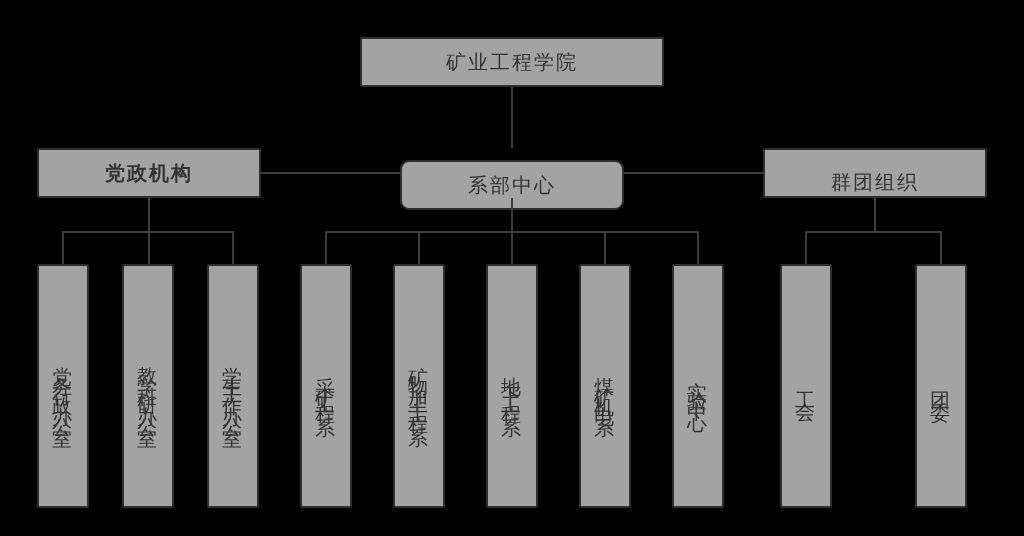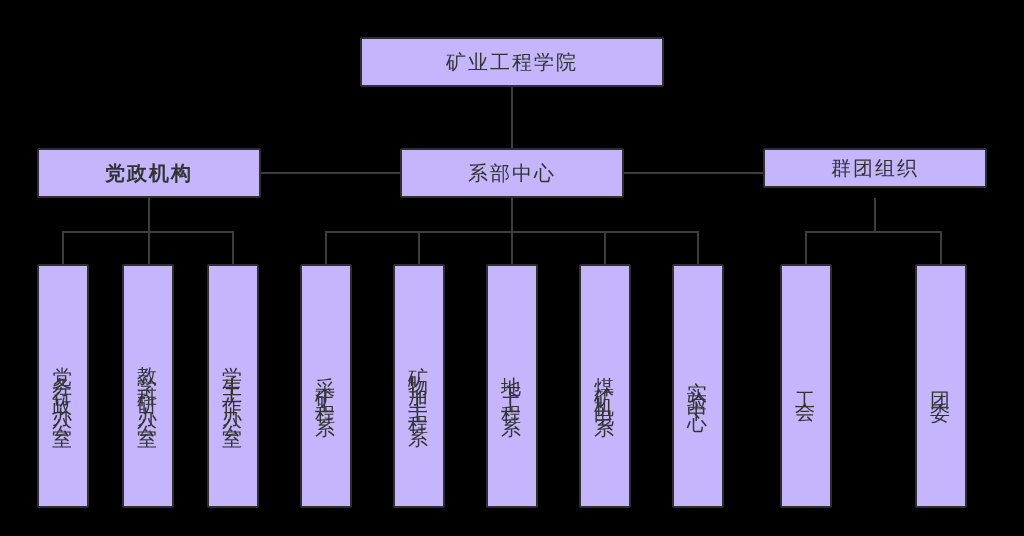--- a/index.html
+++ b/index.html
@@ -10,21 +10,21 @@
   #stage {
     position: relative;
     width: 1024px;
     height: 536px;
     background: #000000;
     overflow: hidden;
     font-family: "DejaVu Sans", "Liberation Sans", sans-serif;
   }
   .box {
     position: absolute;
-    background: #c4b5fd;
+    background: #a3a3a3;
     border: 2px solid #2f2f2f;
     box-sizing: border-box;
     display: flex;
     align-items: center;
     justify-content: center;
     color: #333333;
     border-radius: 2px;
   }
   .hlabel {
     font-size: 20px;
@@ -48,24 +48,24 @@
 
 <div id="stage">
 
   <div class="box" style="left:360px;top:37px;width:304px;height:50px;">
     <span class="hlabel">矿业工程学院</span>
   </div>
 
   <div class="box" style="left:37px;top:148px;width:224px;height:50px;font-weight:bold;">
     <span class="hlabel">党政机构</span>
   </div>
-  <div class="box" style="left:400px;top:148px;width:224px;height:50px;">
+  <div class="box" style="left:400px;top:160px;width:224px;height:50px;border-radius:9px;">
     <span class="hlabel">系部中心</span>
   </div>
-  <div class="box" style="left:763px;top:148px;width:224px;height:40px;">
+  <div class="box" style="left:763px;top:148px;width:224px;height:50px;align-items:flex-end;">
     <span class="hlabel">群团组织</span>
   </div>
 
   <div class="box" style="left:37px;top:264px;width:52px;height:244px;">
     <span class="vtext">党务行政办公室</span>
   </div>
   <div class="box" style="left:122px;top:264px;width:52px;height:244px;">
     <span class="vtext">教学科研办公室</span>
   </div>
   <div class="box" style="left:207px;top:264px;width:52px;height:244px;">

